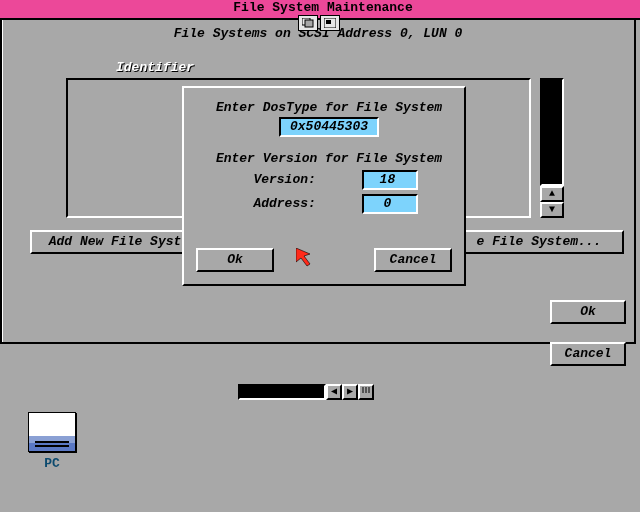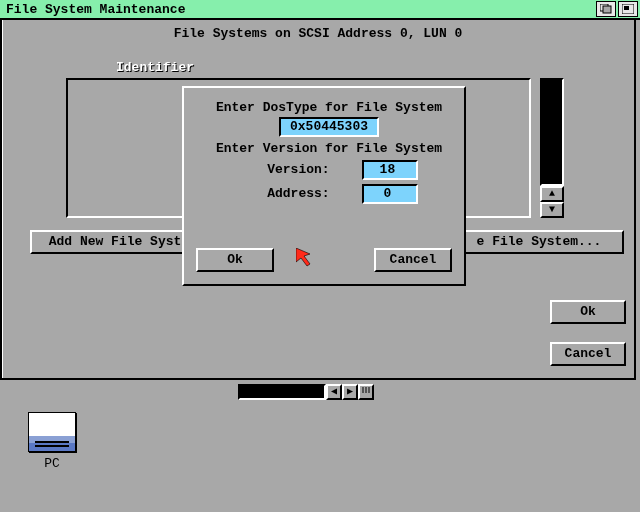--- a/index.html
+++ b/index.html
@@ -11,26 +11,27 @@
   height: 512px;
   overflow: hidden;
   position: relative;
 }
 
 
 .screen-bar {
   position: absolute;
   top: 0; left: 0; right: 0;
   height: 20px;
-  background: #86efac;
+  background: #ec4899;
   border-bottom: 2px solid #000;
   display: flex;
   justify-content: space-between;
   align-items: center;
   z-index: 1;
+  flex-direction: column;
 }
 .screen-title {
   padding-left: 6px;
   font-weight: bold;
   color: #000;
 }
 .screen-gadgets { display: flex; }
 .screen-gadget {
   width: 20px; height: 16px;
   border: 1px solid #000;
@@ -39,25 +40,26 @@
   display: flex;
   align-items: center;
   justify-content: center;
   cursor: pointer;
 }
 
 
 .main-window {
   position: absolute;
   top: 20px; left: 0;
-  width: 636px; height: 360px;
+  width: 636px; height: 324px;
   background: #a8a8a8;
   border: 2px solid #000;
   border-top: none;
   box-shadow: inset 1px 0 0 #fff;
+  font-style: italic;
 }
 .main-header {
   padding: 6px 0 2px 0;
   text-align: center;
   font-weight: bold;
   color: #000;
 }
 
 
 .identifier-label {
@@ -172,21 +174,21 @@
 .value-box-small {
   width: 56px;
   text-align: center;
   padding-right: 6px;
 }
 .dlg-row {
   text-align: center;
   margin-top: 4px;
   font-weight: bold;
 }
-.dlg-label { display: inline-block; width: 90px; text-align: right; margin-right: 25px; }
+.dlg-label { display: inline-block; width: 90px; text-align: center; margin-right: 25px; }
 .dlg-buttons {
   position: absolute;
   bottom: 12px; left: 12px; right: 12px;
   display: flex;
   justify-content: space-between;
 }
 .dlg-btn { width: 78px; height: 24px; }
 
 
 .cursor-ptr {
@@ -239,21 +241,21 @@
   position: relative;
 }
 .disk-glyph::after {
   content: "";
   position: absolute;
   left: 6px; right: 6px; bottom: 4px;
   height: 2px;
   background: #000;
   box-shadow: 0 -4px 0 #000;
 }
-.disk-label { font-weight: normal; color: #000000; }
+.disk-label { font-weight: bold; color: #0c4a6e; }
 </style>
 </head>
 <body>
 
 <div class="screen-bar">
   <span class="screen-title">File System Maintenance</span>
   <div class="screen-gadgets">
     <div class="screen-gadget">
       <svg width="12" height="10" viewBox="0 0 12 10">
           <rect x="0" y="0" width="8" height="7" fill="none" stroke="#000"></rect>
@@ -286,21 +288,21 @@
 
   <div class="push-btn btn-ok-main">Ok</div>
   <div class="push-btn btn-cancel-main">Cancel</div>
 
   <div class="dialog">
     <div class="dialog-line">Enter DosType for File System</div>
     <div class="dialog-line" style="margin-top:2px">
       <span class="value-box">0x50445303</span>
     </div>
 
-    <div class="dialog-line" style="margin-top:4px">Enter Version for File System</div>
+    <div class="dialog-line" style="margin-top:14px">Enter Version for File System</div>
 
     <div class="dlg-row">
       <span class="dlg-label">Version:</span>
       <span class="value-box value-box-small">18</span>
     </div>
     <div class="dlg-row">
       <span class="dlg-label">Address:</span>
       <span class="value-box value-box-small">0</span>
     </div>
 

